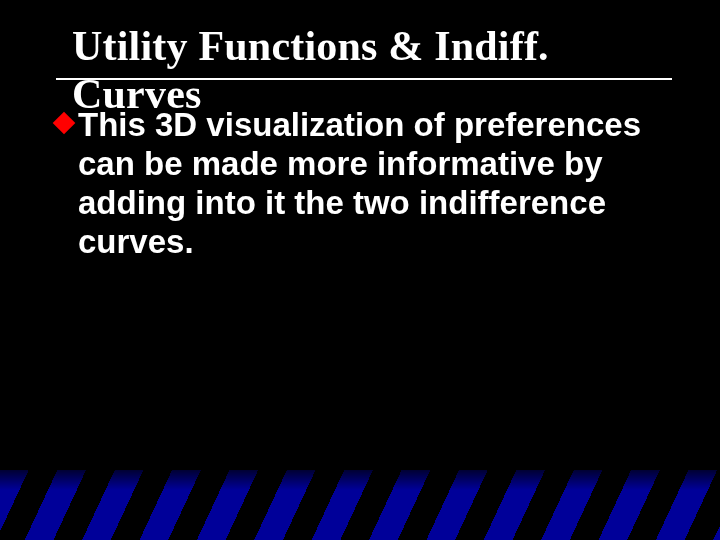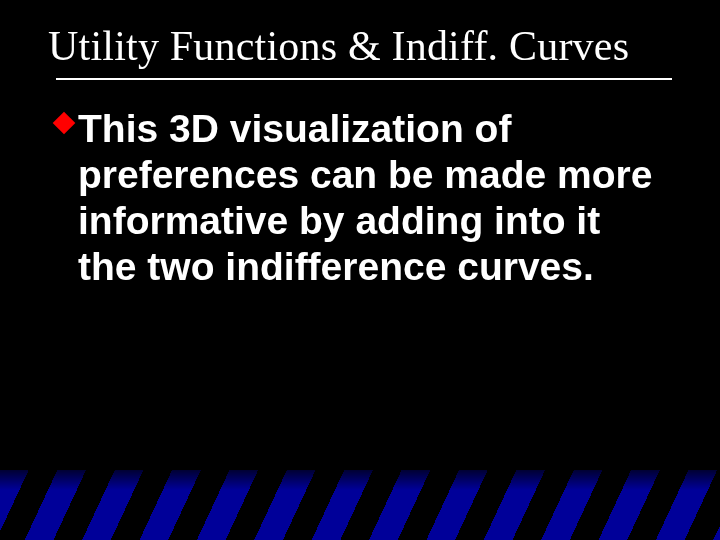--- a/index.html
+++ b/index.html
@@ -15,25 +15,25 @@
     position: relative;
     width: 720px;
     height: 540px;
     background: #000000;
     color: #ffffff;
     box-sizing: border-box;
   }
   .title {
     position: absolute;
     top: 22px;
-    left: 48px;
+    left: 72px;
     right: 40px;
     font-family: "Times New Roman", Times, serif;
     font-size: 42px;
-    font-weight: 400;
+    font-weight: 700;
     color: #ffffff;
     letter-spacing: 0.2px;
   }
   .underline {
     position: absolute;
     top: 78px;
     left: 56px;
     width: 616px;
     height: 2px;
     background: #ffffff;
@@ -52,21 +52,21 @@
     flex: 0 0 auto;
     width: 16px;
     height: 16px;
     margin-top: 9px;
     margin-right: 6px;
     background: #ff0000;
     transform: rotate(45deg);
   }
   .bullet-text {
     font-family: Arial, Helvetica, sans-serif;
-    font-size: 39px;
+    font-size: 33px;
     font-weight: 700;
     line-height: 1.18;
     color: #ffffff;
   }
   .footer-stripes {
     position: absolute;
     left: 0;
     bottom: 0;
     width: 720px;
     height: 70px;

